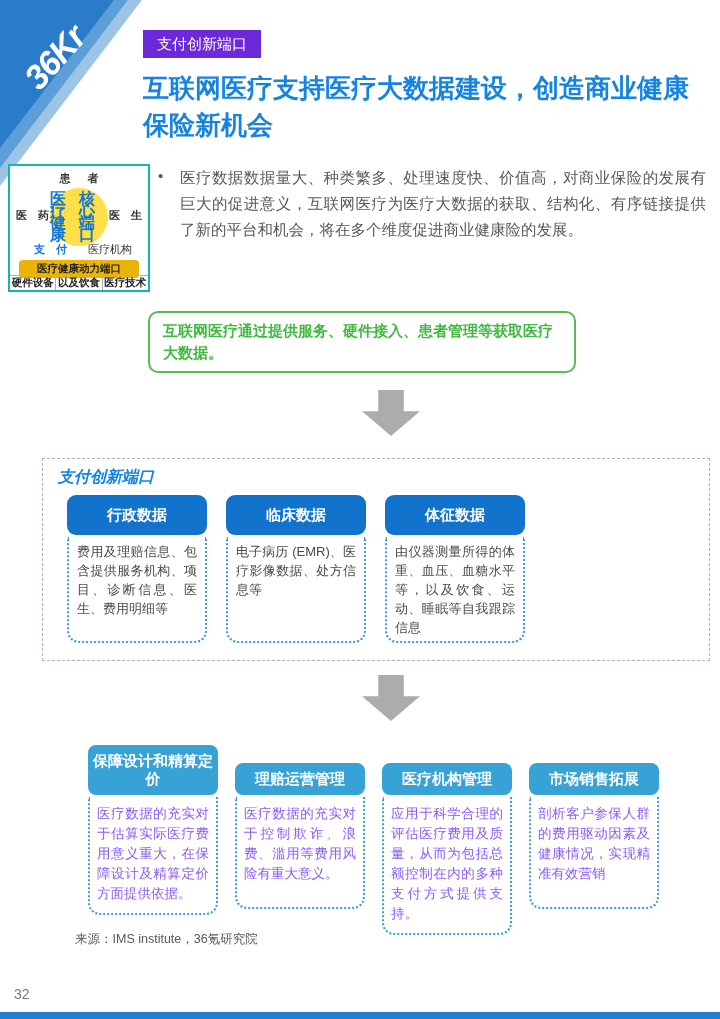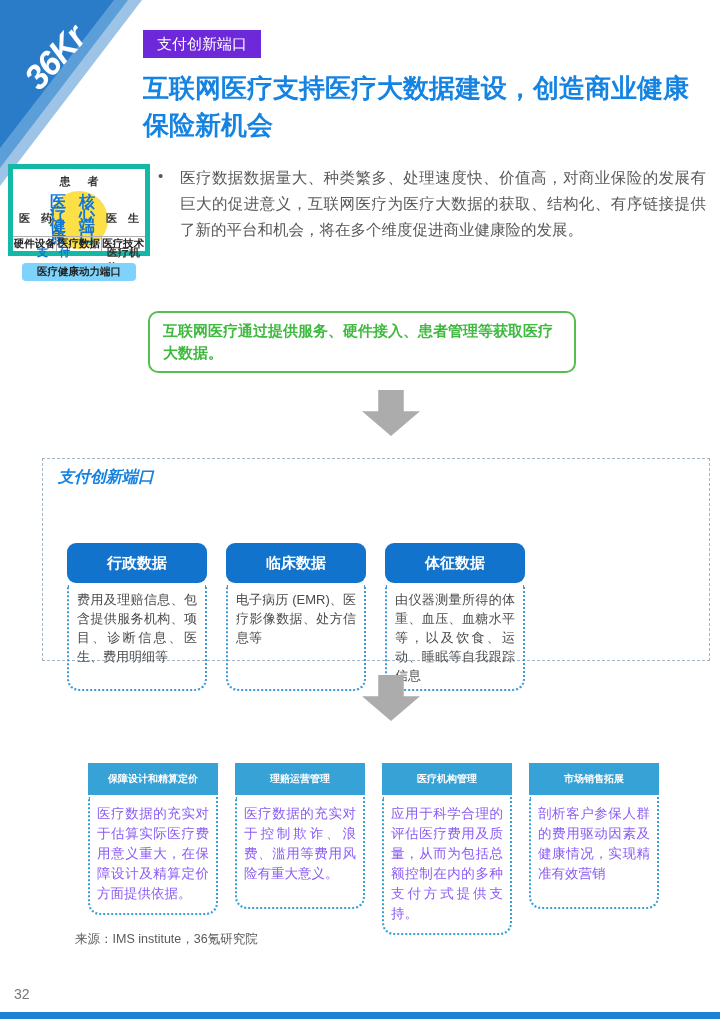--- a/index.html
+++ b/index.html
@@ -22,33 +22,33 @@
   
   .tag {
     position:absolute; left:143px; top:30px; background:#6d28d9; color:#fff;
     font-size:15px; padding:5px 14px; line-height:18px;
   }
   .title {
     position:absolute; left:143px; top:70px; width:566px;
     font-size:26px; line-height:37px; font-weight:bold; color:#1583E2;
   }
   
-  .diagram { position:absolute; left:8px; top:164px; width:142px; height:92px;
-    border:5px solid #14b8a6; color:#333; background:#fff; }
+  .diagram { position:absolute; left:8px; top:164px; width:142px; height:128px;
+    border:2px solid #14b8a6; color:#333; background:#fff; }
   .d-patient { position:absolute; top:5px; left:0; width:100%; text-align:center;
     font-size:11px; font-weight:bold; letter-spacing:7px; text-indent:7px; }
   .d-circle { position:absolute; left:50%; top:22px; transform:translateX(-50%);
     width:58px; height:58px; border-radius:50%; background:#fde047;
     display:flex; flex-direction:row; align-items:center; justify-content:center;
     color:#1276D2; font-weight:bold; font-size:16px; line-height:12px; }
   .d-side { position:absolute; top:42px; font-size:11px; font-weight:bold; letter-spacing:4px; }
   .d-pharma { left:6px; } .d-doctor { right:2px; }
   .d-payment { position:absolute; left:24px; top:76px; color:#1276D2; font-weight:bold; font-size:11px; letter-spacing:4px; }
-  .d-inst { position:absolute; left:78px; top:76px; font-weight:bold; font-size:11px;margin-left:16px; }
-  .d-power { position:absolute; left:9px; right:9px; top:94px; height:18px; background:#7dd3fc;
+  .d-inst { position:absolute; left:78px; top:76px; font-weight:normal; font-size:11px; }
+  .d-power { position:absolute; left:9px; right:9px; top:94px; height:18px; background:#eab308;
     border-radius:4px; display:flex; align-items:center; justify-content:center;
     font-size:10.5px; font-weight:bold; color:#222; }
   .d-row { position:absolute; left:0; right:0; bottom:0; height:15px; border-top:1px solid #B0B0B0; display:flex; }
   .d-cell { flex:1; display:flex; align-items:center; justify-content:center;
     font-size:10.5px; font-weight:bold; color:#222; border-left:1px solid #B0B0B0; }
   .d-cell:first-child { border-left:none; }
   
   .bullet-mark { position:absolute; left:158px; top:167px; font-size:15px; color:#595959; }
   .intro-text { position:absolute; left:180px; top:165px; width:526px;
     font-size:15.5px; line-height:26px; color:#595959; text-align:justify; }
@@ -59,33 +59,33 @@
   
   .arrow { position:absolute; width:58px; height:46px; background:#ACACAC;
     clip-path:polygon(28% 0,72% 0,72% 46%,100% 46%,50% 100%,0 46%,28% 46%); }
   .arrow-1 { left:362px; top:390px; }
   .arrow-2 { left:362px; top:675px; }
   
   .panel { position:absolute; left:42px; top:458px; width:668px; height:203px;
     border:1px dashed #A3B6C6; }
   .panel-title { position:absolute; left:15px; top:8px; font-size:16px;
     font-weight:bold; font-style:italic; color:#1583E2; }
-  .mcard { position:absolute; top:36px; width:140px;margin-top:48px; }
+  .mcard { position:absolute; top:36px; width:140px; }
   .mcard-1 { left:24px; } .mcard-2 { left:183px; } .mcard-3 { left:342px; } .mcard-4 { left:501px; }
   .mcard-h { height:40px; background:#1173CB; border-radius:9px; color:#fff;
     font-weight:bold; font-size:15px; display:flex; align-items:center; justify-content:center; }
   .mcard-b { margin-top:2px; height:106px; border:2px dotted #3D9AD6; border-top:none;
     border-radius:0 0 12px 12px; padding:5px 8px 6px 8px;
     font-size:13px; line-height:19px; color:#4A4A4A; text-align:justify; }
   
   .acard { position:absolute; top:745px; width:130px; }
   .acard-1 { left:88px; } .acard-2 { left:235px; } .acard-3 { left:382px; } .acard-4 { left:529px; }
   .acard-hwrap { height:50px; display:flex; align-items:flex-end; }
-  .acard-h { width:100%; background:#36A2D5; border-radius:0; color:#fff;
-    font-weight:bold; font-size:10px; text-align:center; padding:7px 10px; line-height:18px; }
+  .acard-h { width:100%; background:#36A2D5; border-radius:8px; color:#fff;
+    font-weight:bold; font-size:15px; text-align:center; padding:7px 2px; line-height:18px; }
   .acard-b { margin-top:2px; border:2px dotted #3AA0D4; border-top:none;
     border-radius:0 0 12px 12px; padding:7px 7px 9px 7px; min-height:112px;
     font-size:13.5px; line-height:20px; color:#8b5cf6; text-align:justify; }
   
   .source { position:absolute; left:32px; top:931px; font-size:12.5px; color:#595959;margin-left:43px; }
   .pagenum { position:absolute; left:14px; top:986px; font-size:14px; color:#777; }
   .footer-bar { position:absolute; left:0; bottom:0; width:100%; height:7px; background:#1E82D2; }
 </style>
 </head>
 <body>
@@ -108,21 +108,21 @@
       <span>医疗健康</span>
       <span>核心端口</span>
     </div>
     <div class="d-side d-pharma">医 药</div>
     <div class="d-side d-doctor">医 生</div>
     <div class="d-payment">支 付</div>
     <div class="d-inst">医疗机构</div>
     <div class="d-power">医疗健康动力端口</div>
     <div class="d-row">
       <div class="d-cell">硬件设备</div>
-      <div class="d-cell">医疗数据</div>
+      <div class="d-cell">以及饮食</div>
       <div class="d-cell">医疗技术</div>
     </div>
   </div>
 
   <div class="bullet-mark">•</div>
   <div class="intro-text">医疗数据数据量大、种类繁多、处理速度快、价值高，对商业保险的发展有巨大的促进意义，互联网医疗为医疗大数据的获取、结构化、有序链接提供了新的平台和机会，将在多个维度促进商业健康险的发展。</div>
 
   <div class="highlight">互联网医疗通过提供服务、硬件接入、患者管理等获取医疗大数据。</div>
 
   <div class="arrow arrow-1"></div>

